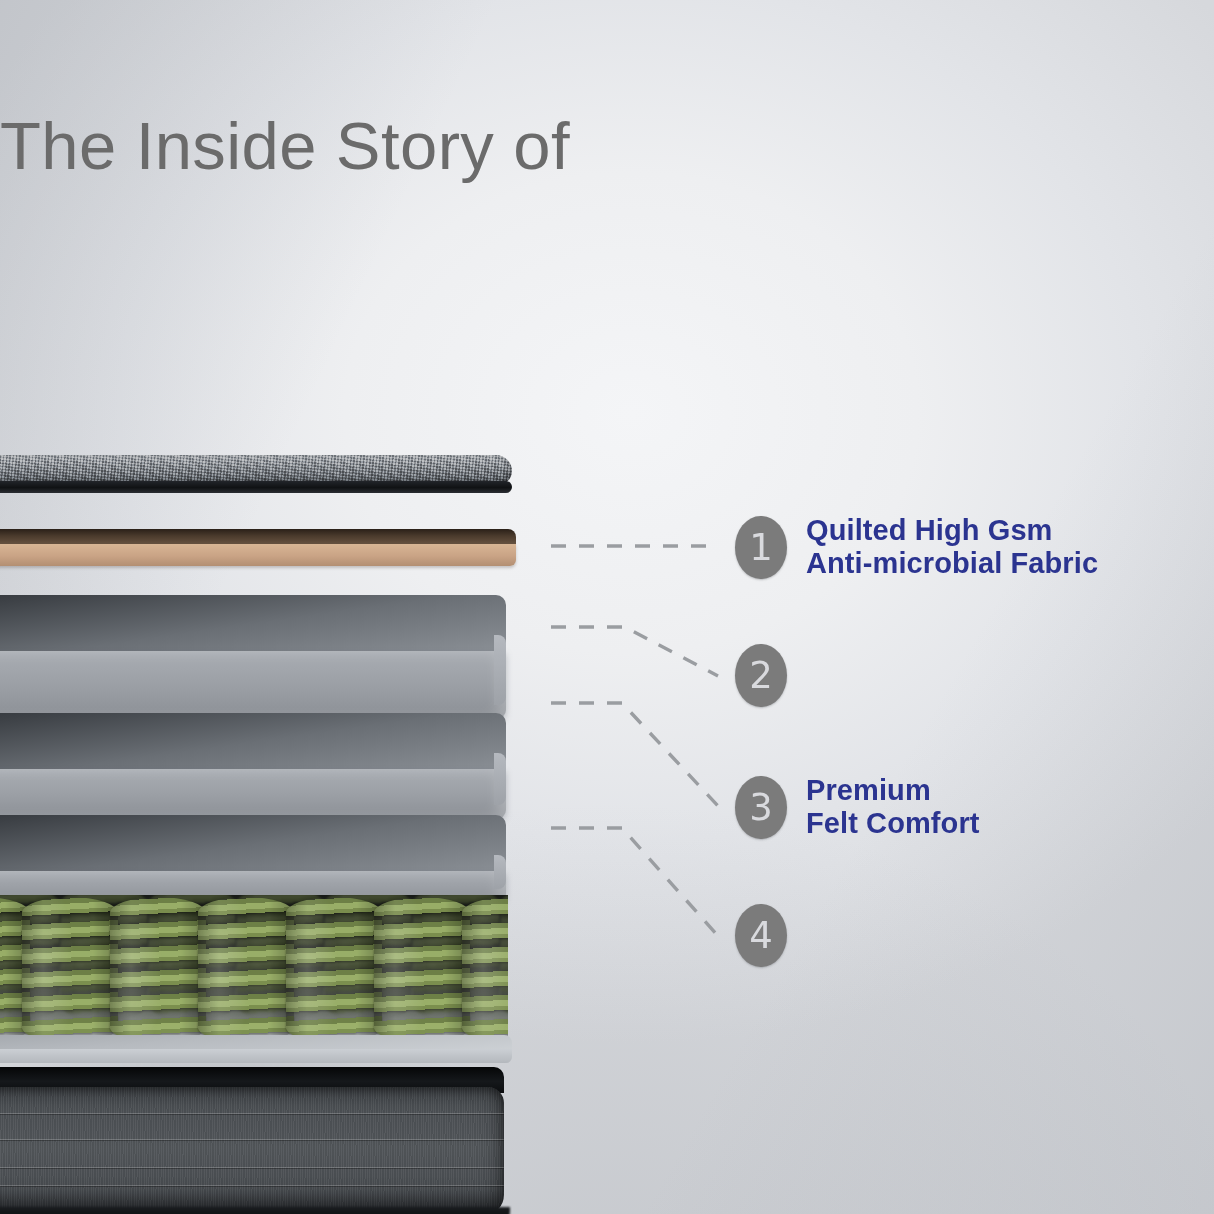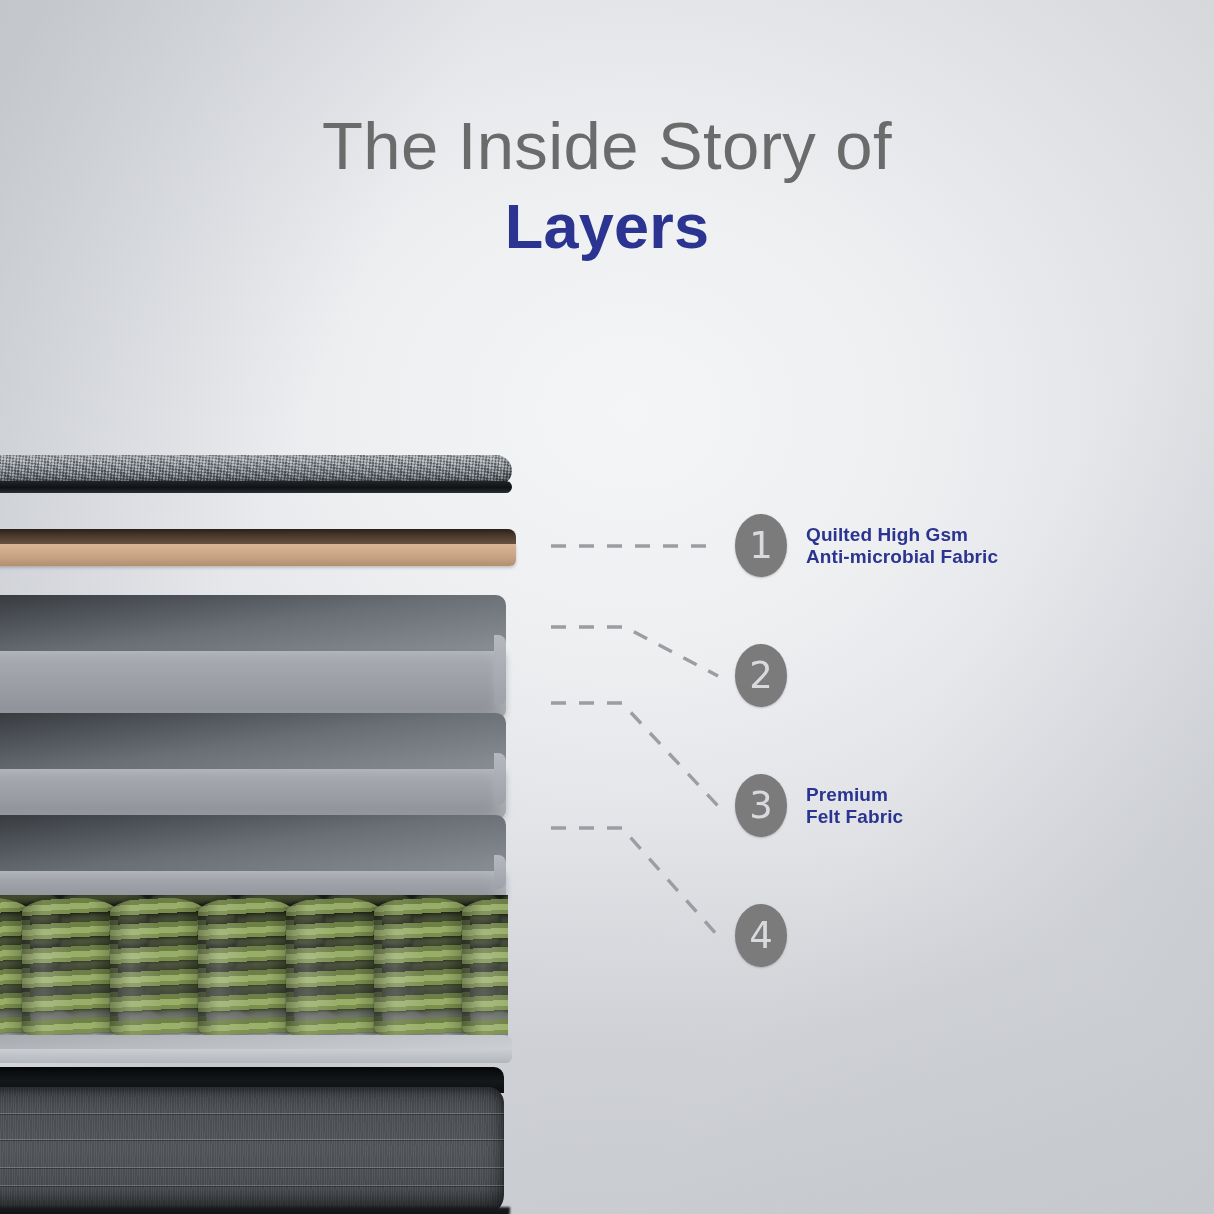--- a/index.html
+++ b/index.html
@@ -25,21 +25,21 @@
       linear-gradient(300deg, rgba(150,155,163,.26) 0%, rgba(150,155,163,0) 30%),
       radial-gradient(ellipse 90% 70% at 50% 108%, rgba(140,145,153,.22) 0%, rgba(140,145,153,0) 60%);
   }
   .floor-shadow{
     position:absolute;left:-120px;top:1030px;width:780px;height:130px;
     background:radial-gradient(ellipse 50% 50% at 42% 50%, rgba(120,126,134,.42) 0%, rgba(120,126,134,.16) 45%, rgba(120,126,134,0) 72%);
     filter:blur(10px);
   }
 
   
-  .title-wrap{position:absolute;left:0;right:0;top:112px;text-align:center;}
+  .title-wrap{position:absolute;left:0;right:0;top:112px;}
   .title-line1{
     font-size:67px;font-weight:400;color:#6b6b6b;letter-spacing:.4px;line-height:1.0;
   }
   .title-line2{
     margin-top:16px;
     font-size:63px;font-weight:700;color:#2b3490;letter-spacing:.2px;line-height:1.0;
   }
 
   
   .callouts{position:absolute;left:735px;top:0;width:420px;height:1214px;}
@@ -47,21 +47,21 @@
   .badge{
     width:52px;height:63px;border-radius:26px/32px;
     background:#7b7b7b;
     box-shadow:0 1px 2px rgba(90,93,98,.35);
     display:flex;align-items:center;justify-content:center;
     color:#d9dade;font-size:37px;font-weight:400;line-height:1;
     flex:0 0 auto;
     font-family:"DejaVu Sans",sans-serif;
   }
   .ctext{
-    color:#2b3490;font-size:19px;font-weight:700;line-height:1.14;
+    color:#2b3490;font-size:29px;font-weight:700;line-height:1.14;
     white-space:pre-line;letter-spacing:.1px;
   }
 
   
   .leaders{position:absolute;left:0;top:0;width:1214px;height:1214px;pointer-events:none;}
 
   
   .mattress{position:absolute;left:-330px;top:455px;width:860px;height:640px;}
   .slab{position:absolute;}
 
@@ -209,21 +209,20 @@
 <body>
 
 <div id="stage">
 
   <div class="bg-base"></div>
   <div class="bg-vignette"></div>
   <div class="floor-shadow"></div>
 
   <div class="title-wrap">
     <div class="title-line1">The Inside Story of</div>
-    <div class="title-line2">Layers</div>
   </div>
 
   <div class="mattress">
 
     <div class="slab fabric">
       <div class="face"></div>
       <div class="edge"></div>
     </div>
 
     <div class="slab tan">
@@ -303,21 +302,21 @@
 Anti-microbial Fabric</div>
     </div>
 
     <div class="callout" style="top:644px">
       <div class="badge">2</div>
     </div>
 
     <div class="callout" style="top:774px">
       <div class="badge">3</div>
       <div class="ctext">Premium
-Felt Fabric</div>
+Felt Comfort</div>
     </div>
 
     <div class="callout" style="top:904px">
       <div class="badge">4</div>
     </div>
 
   </div>
 
 </div>
 

